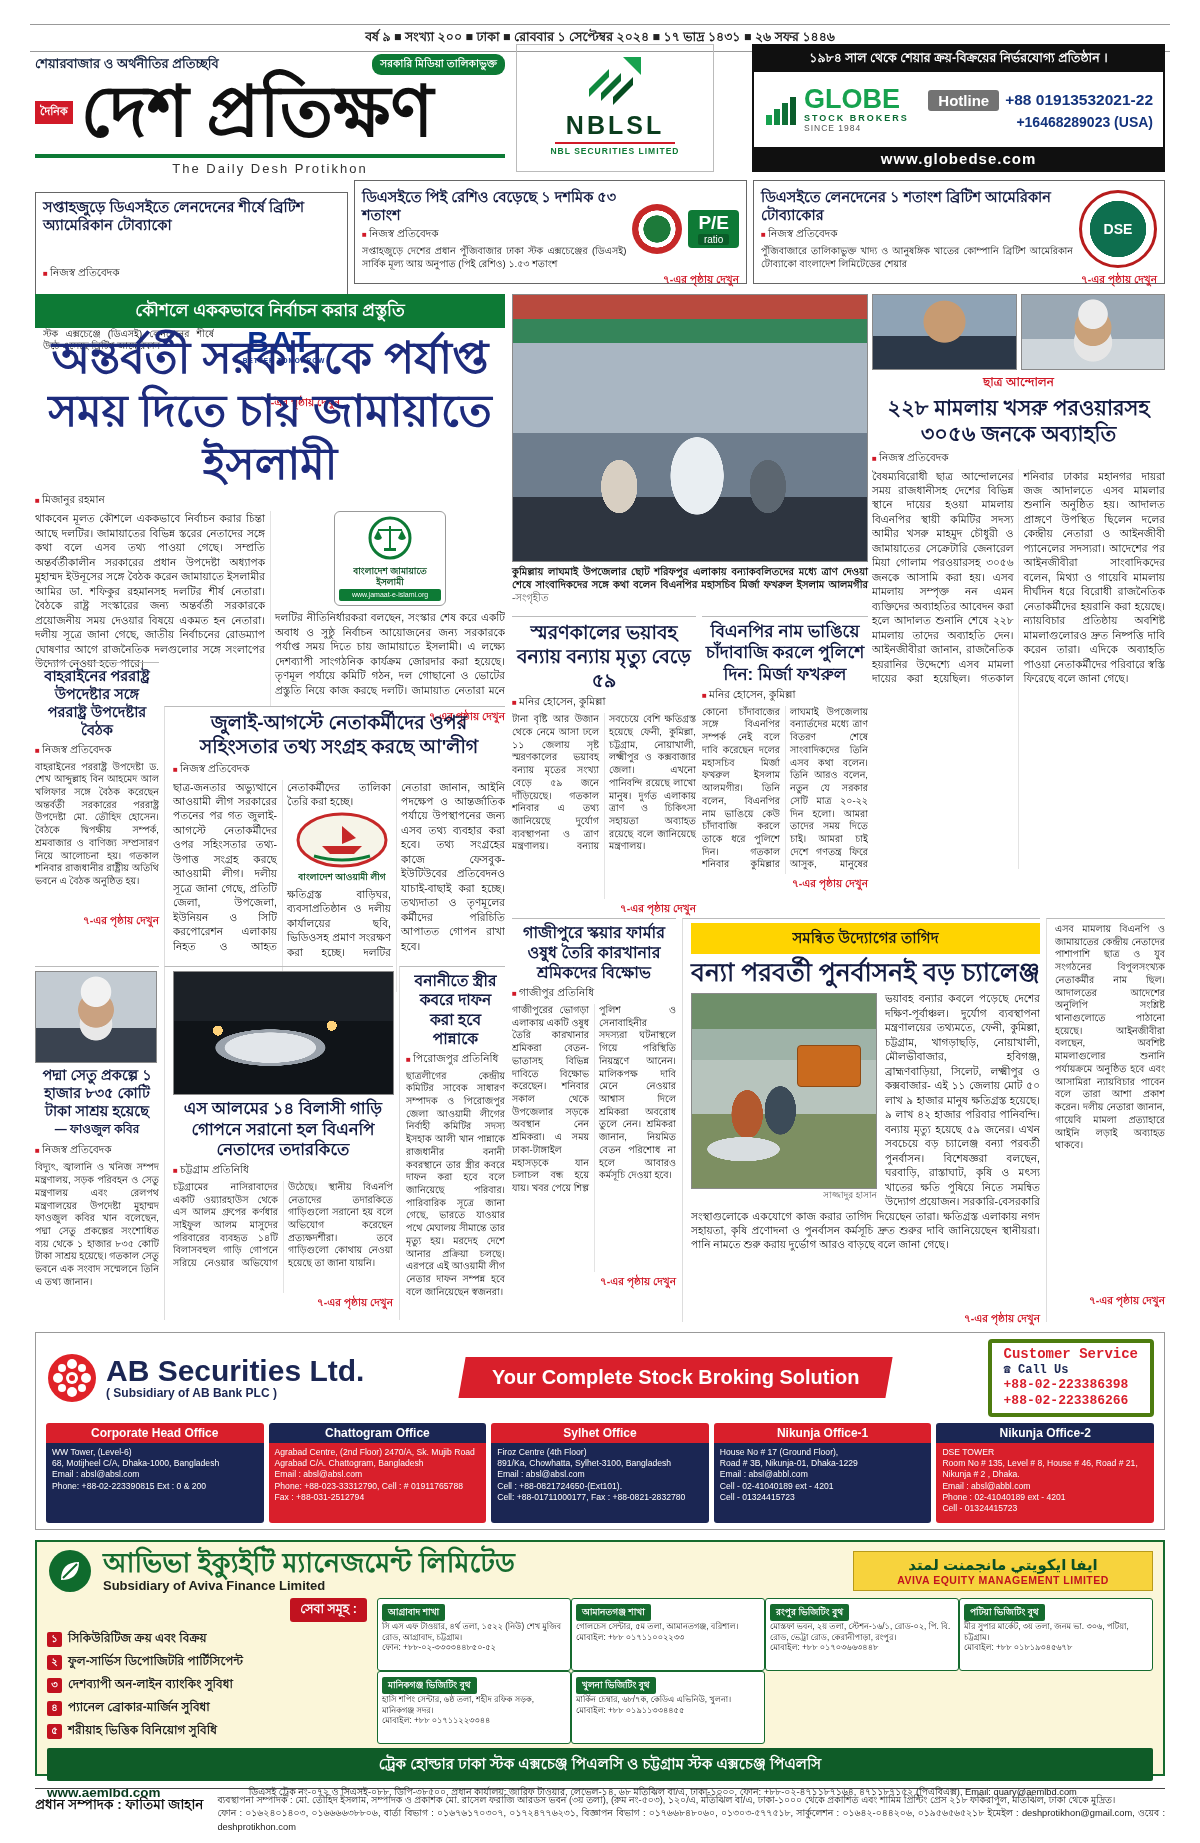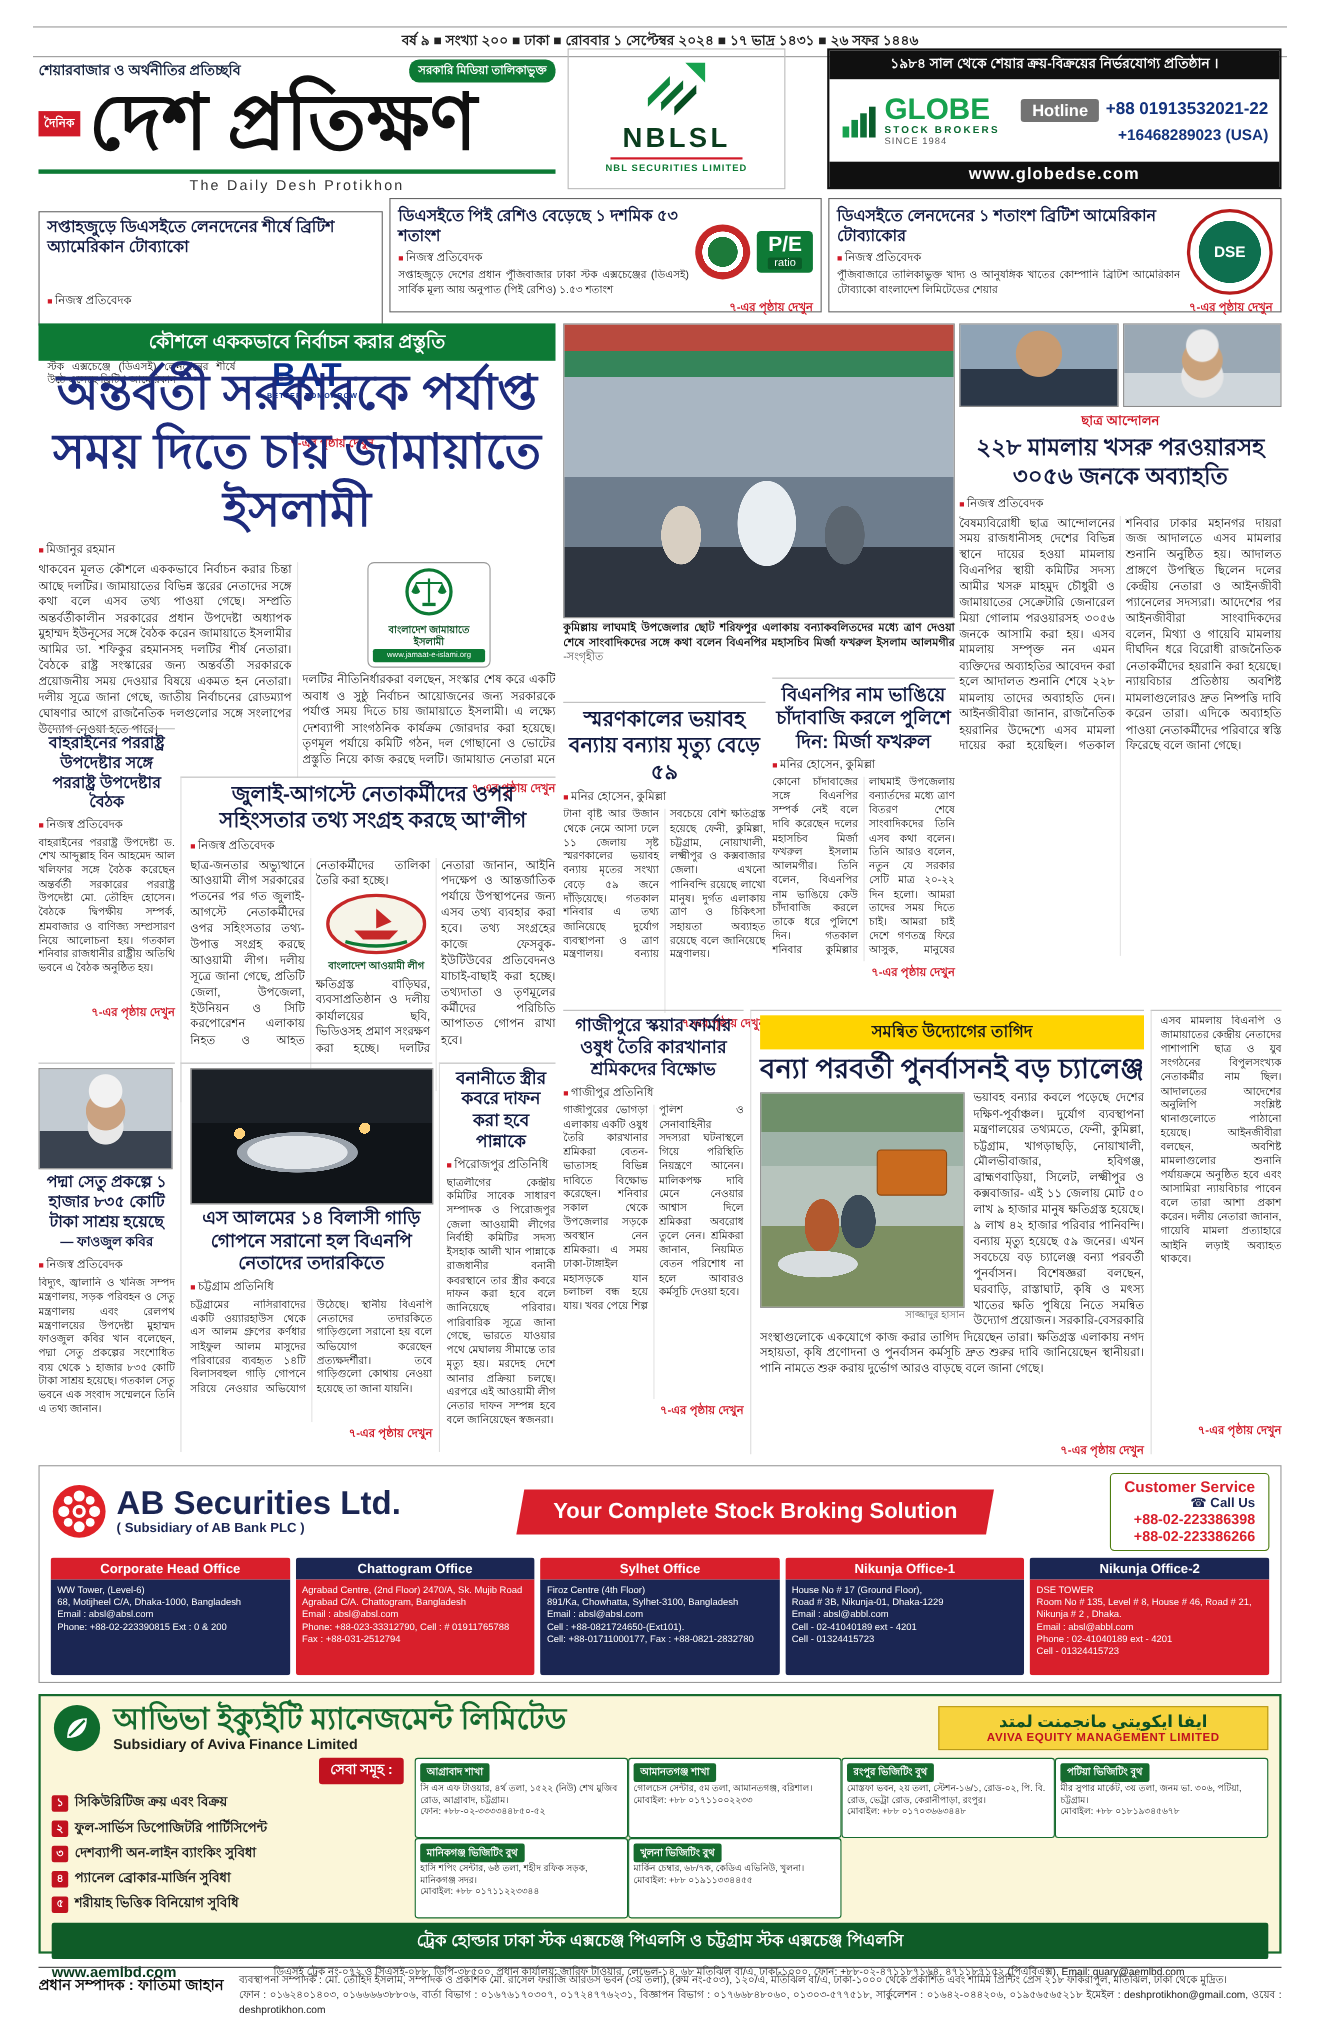--- a/index.html
+++ b/index.html
@@ -111,21 +111,21 @@
   .league-title{font-size:9px;font-weight:bold;color:#0d4f23;line-height:1.2;}
 
   
   .ab-ad{border:1px solid #999;padding:6px 10px;display:flex;flex-direction:column;gap:6px;background:#fff;}
   .ab-top{display:flex;align-items:center;justify-content:space-between;gap:10px;}
   .ab-brand{display:flex;align-items:center;gap:8px;}
   .ab-company{font-size:30px;font-weight:800;color:#1b2653;line-height:1;}
   .ab-subsidiary{font-size:12px;font-weight:bold;color:#1b2653;}
   .ab-ribbon{background:#d91f2b;color:#fff;font-weight:800;font-size:20px;padding:9px 30px;transform:skewX(-10deg);white-space:nowrap;}
   .ab-ribbon span{display:inline-block;transform:skewX(10deg);}
-  .ab-cs{border:1px solid #4d7c0f;border-radius:4px;padding:3px 12px;text-align:right;}
+  .ab-cs{border:4px solid #4d7c0f;border-radius:4px;padding:3px 12px;text-align:left;font-family:Liberation Mono, monospace;}
   .ab-cs-title{color:#d91f2b;font-weight:800;font-size:14px;}
   .ab-cs-call{color:#1b2653;font-weight:800;font-size:12px;}
   .ab-cs-phone{color:#d91f2b;font-weight:800;font-size:13px;line-height:1.25;}
   .ab-offices{display:flex;gap:5px;}
   .ab-office{flex:1;display:flex;flex-direction:column;border-radius:3px;overflow:hidden;}
   .ab-office-h{font-size:12px;font-weight:800;color:#fff;text-align:center;padding:3px 2px;}
   .ab-office-b{flex:1;color:#fff;font-size:8.6px;line-height:1.32;padding:4px 6px;white-space:pre-line;}
   .bg-navy{background:#1b2653;} .bg-red{background:#d91f2b;}
 
   
@@ -291,21 +291,21 @@
     <div style="display:flex;gap:4px;">
       <div class="ph mug1" style="flex:1;height:76px;"></div>
       <div class="ph mug2" style="flex:1;height:76px;"></div>
     </div>
     <div style="text-align:center;color:#d11a28;font-weight:bold;font-size:12px;margin-top:3px;">ছাত্র আন্দোলন</div>
     <div class="hl" style="font-size:21px;margin:2px 0;">২২৮ মামলায় খসরু পরওয়ারসহ ৩০৫৬ জনকে অব্যাহতি</div>
     <div class="byline">নিজস্ব প্রতিবেদক</div>
     <div class="body-text c2" style="height:400px;">বৈষম্যবিরোধী ছাত্র আন্দোলনের সময় রাজধানীসহ দেশের বিভিন্ন স্থানে দায়ের হওয়া মামলায় বিএনপির স্থায়ী কমিটির সদস্য আমীর খসরু মাহমুদ চৌধুরী ও জামায়াতের সেক্রেটারি জেনারেল মিয়া গোলাম পরওয়ারসহ ৩০৫৬ জনকে আসামি করা হয়। এসব মামলায় সম্পৃক্ত নন এমন ব্যক্তিদের অব্যাহতির আবেদন করা হলে আদালত শুনানি শেষে ২২৮ মামলায় তাদের অব্যাহতি দেন। আইনজীবীরা জানান, রাজনৈতিক হয়রানির উদ্দেশ্যে এসব মামলা দায়ের করা হয়েছিল। গতকাল শনিবার ঢাকার মহানগর দায়রা জজ আদালতে এসব মামলার শুনানি অনুষ্ঠিত হয়। আদালত প্রাঙ্গণে উপস্থিত ছিলেন দলের কেন্দ্রীয় নেতারা ও আইনজীবী প্যানেলের সদস্যরা। আদেশের পর আইনজীবীরা সাংবাদিকদের বলেন, মিথ্যা ও গায়েবি মামলায় দীর্ঘদিন ধরে বিরোধী রাজনৈতিক নেতাকর্মীদের হয়রানি করা হয়েছে। ন্যায়বিচার প্রতিষ্ঠায় অবশিষ্ট মামলাগুলোরও দ্রুত নিষ্পত্তি দাবি করেন তারা। এদিকে অব্যাহতি পাওয়া নেতাকর্মীদের পরিবারে স্বস্তি ফিরেছে বলে জানা গেছে।</div>
   </div>
 
-  <div class="abs" style="left:512px;top:616px;width:184px;height:294px;border-top:1px solid #bbb;padding-top:4px;margin-top:22px;">
+  <div class="abs" style="left:512px;top:616px;width:184px;height:294px;border-top:1px solid #bbb;padding-top:4px;">
     <div class="hl" style="font-size:19px;">স্মরণকালের ভয়াবহ বন্যায় বন্যায় মৃত্যু বেড়ে ৫৯</div>
     <div class="byline">মনির হোসেন, কুমিল্লা</div>
     <div class="body-text body-sm c2" style="height:186px;">টানা বৃষ্টি আর উজান থেকে নেমে আসা ঢলে ১১ জেলায় সৃষ্ট স্মরণকালের ভয়াবহ বন্যায় মৃতের সংখ্যা বেড়ে ৫৯ জনে দাঁড়িয়েছে। গতকাল শনিবার এ তথ্য জানিয়েছে দুর্যোগ ব্যবস্থাপনা ও ত্রাণ মন্ত্রণালয়। বন্যায় সবচেয়ে বেশি ক্ষতিগ্রস্ত হয়েছে ফেনী, কুমিল্লা, চট্টগ্রাম, নোয়াখালী, লক্ষ্মীপুর ও কক্সবাজার জেলা। এখনো পানিবন্দি রয়েছে লাখো মানুষ। দুর্গত এলাকায় ত্রাণ ও চিকিৎসা সহায়তা অব্যাহত রয়েছে বলে জানিয়েছে মন্ত্রণালয়।</div>
     <div class="more">৭-এর পৃষ্ঠায় দেখুন</div>
   </div>
 
   <div class="abs" style="left:702px;top:616px;width:166px;height:294px;border-top:1px solid #bbb;padding-top:4px;">
     <div class="hl" style="font-size:17px;">বিএনপির নাম ভাঙিয়ে চাঁদাবাজি করলে পুলিশে দিন: মির্জা ফখরুল</div>
     <div class="byline">মনির হোসেন, কুমিল্লা</div>
     <div class="body-text body-sm c2" style="height:168px;">কোনো চাঁদাবাজের সঙ্গে বিএনপির সম্পর্ক নেই বলে দাবি করেছেন দলের মহাসচিব মির্জা ফখরুল ইসলাম আলমগীর। তিনি বলেন, বিএনপির নাম ভাঙিয়ে কেউ চাঁদাবাজি করলে তাকে ধরে পুলিশে দিন। গতকাল শনিবার কুমিল্লার লাঘমাই উপজেলায় বন্যার্তদের মধ্যে ত্রাণ বিতরণ শেষে সাংবাদিকদের তিনি এসব কথা বলেন। তিনি আরও বলেন, নতুন যে সরকার সেটি মাত্র ২০-২২ দিন হলো। আমরা তাদের সময় দিতে চাই। আমরা চাই দেশে গণতন্ত্র ফিরে আসুক, মানুষের ভোটাধিকার প্রতিষ্ঠিত হোক।</div>

